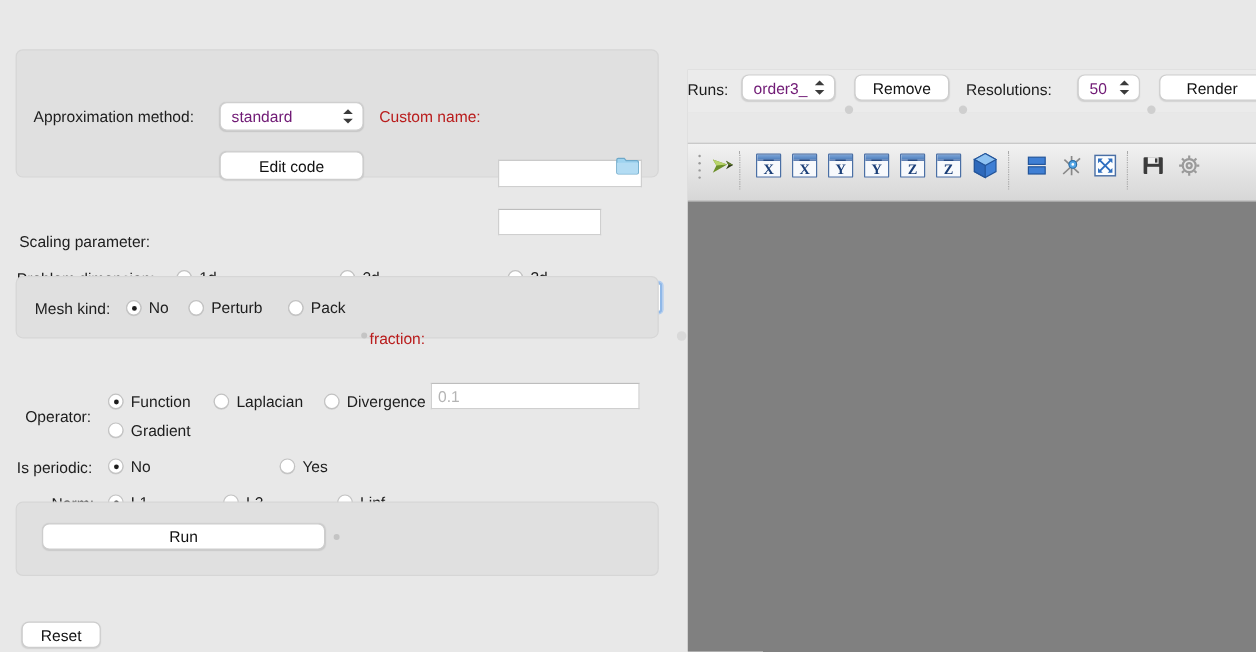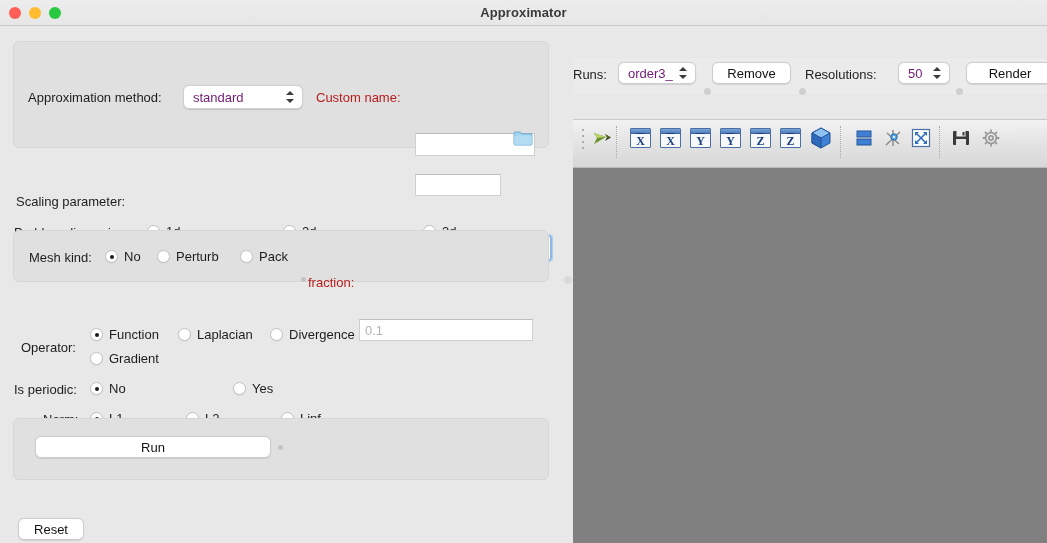--- a/index.html
+++ b/index.html
@@ -296,46 +296,41 @@
     font-size: 12px;
     color: #1b3f78;
   }
   .axisicon .ch.bar { text-decoration: overline; }
 </style>
 </head>
 <body>
 
 <div id="app">
 
-  <div class="titlebar">
-    <div class="title-text">Approximator</div>
-    <div class="traffic">
-      <div class="light red"></div>
-      <div class="light yellow"></div>
-      <div class="light green"></div>
-    </div>
-  </div>
 
   <div class="left-panel">
 
     <div class="groupbox" style="left:13px; top:15px; width:536px; height:107px;"></div>
 
     <div class="lbl" style="left:28px; top:64px;">Approximation method:</div>
 
     <div class="popup" style="left:183px; top:59px; width:120px; height:24px;">
       <span class="pv">standard</span>
       <span class="chev"></span>
     </div>
 
     <div class="lbl dim" style="left:316px; top:64px;">Custom name:</div>
 
     <div class="field" style="left:415px; top:59px; width:120px; height:23px;">
       <span></span>
     </div>
 
+    <div class="btn" style="left:183px; top:100px; width:120px; height:24px;">
+      <span>Edit code</span>
+    </div>
 
     <div class="field" style="left:415px; top:100px; width:86px; height:22px;">
       <span></span>
     </div>
 
     <div class="folder-icon" style="left:513px; top:104px;">
       <svg width="20" height="16" viewBox="0 0 20 16">
         <path d="M1 3.2c0-.7.5-1.2 1.2-1.2h5l1.6 1.8h9c.7 0 1.2.5 1.2 1.2v8.8c0 .7-.5 1.2-1.2 1.2H2.2c-.7 0-1.2-.5-1.2-1.2z" fill="#9ed3ef" stroke="#6fa9c9" stroke-width="1"></path>
         <path d="M1.2 5.6h17.6v8c0 .7-.5 1.2-1.2 1.2H2.2c-.7 0-1-.5-1-1.2z" fill="#b3dcf3"></path>
       </svg>

